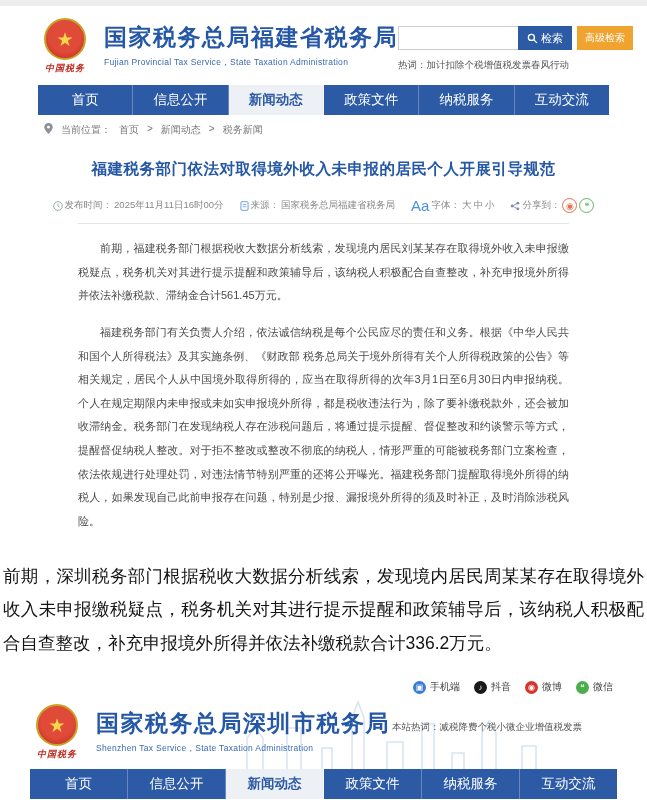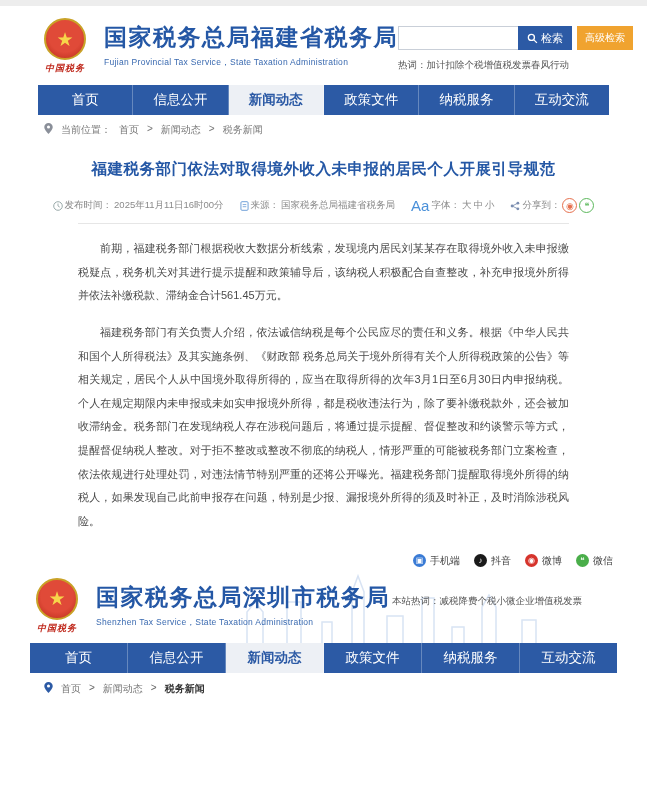--- a/index.html
+++ b/index.html
@@ -175,20 +175,21 @@
           <span class="share-circle" style="background:#fff;border:1px solid #e6704e;color:#e6704e;">◉</span>
           <span class="share-circle" style="background:#fff;border:1px solid #5cb85c;color:#5cb85c;">❝</span>
         </span>
       </div>
       <hr class="meta-divider">
       <p class="body-para">前期，福建税务部门根据税收大数据分析线索，发现境内居民刘某某存在取得境外收入未申报缴税疑点，税务机关对其进行提示提醒和政策辅导后，该纳税人积极配合自查整改，补充申报境外所得并依法补缴税款、滞纳金合计561.45万元。</p>
       <p class="body-para">福建税务部门有关负责人介绍，依法诚信纳税是每个公民应尽的责任和义务。根据《中华人民共和国个人所得税法》及其实施条例、《财政部 税务总局关于境外所得有关个人所得税政策的公告》等相关规定，居民个人从中国境外取得所得的，应当在取得所得的次年3月1日至6月30日内申报纳税。个人在规定期限内未申报或未如实申报境外所得，都是税收违法行为，除了要补缴税款外，还会被加收滞纳金。税务部门在发现纳税人存在涉税问题后，将通过提示提醒、督促整改和约谈警示等方式，提醒督促纳税人整改。对于拒不整改或整改不彻底的纳税人，情形严重的可能被税务部门立案检查，依法依规进行处理处罚，对违法情节特别严重的还将公开曝光。福建税务部门提醒取得境外所得的纳税人，如果发现自己此前申报存在问题，特别是少报、漏报境外所得的须及时补正，及时消除涉税风险。</p>
     </div>
   </section>
 
+  <div class="highlight-text">前期，深圳税务部门根据税收大数据分析线索，发现境内居民周某某存在取得境外收入未申报缴税疑点，税务机关对其进行提示提醒和政策辅导后，该纳税人积极配合自查整改，补充申报境外所得并依法补缴税款合计336.2万元。</div>
 
   <section class="site shenzhen">
     <div class="sz-topbar">
       <span class="sz-top-item">
         <span class="dot-icon" style="background:#3a7bd5;">▣</span>
         <span>手机端</span>
       </span>
       <span class="sz-top-item">
         <span class="dot-icon" style="background:#1a1a1a;">♪</span>
         <span>抖音</span>

